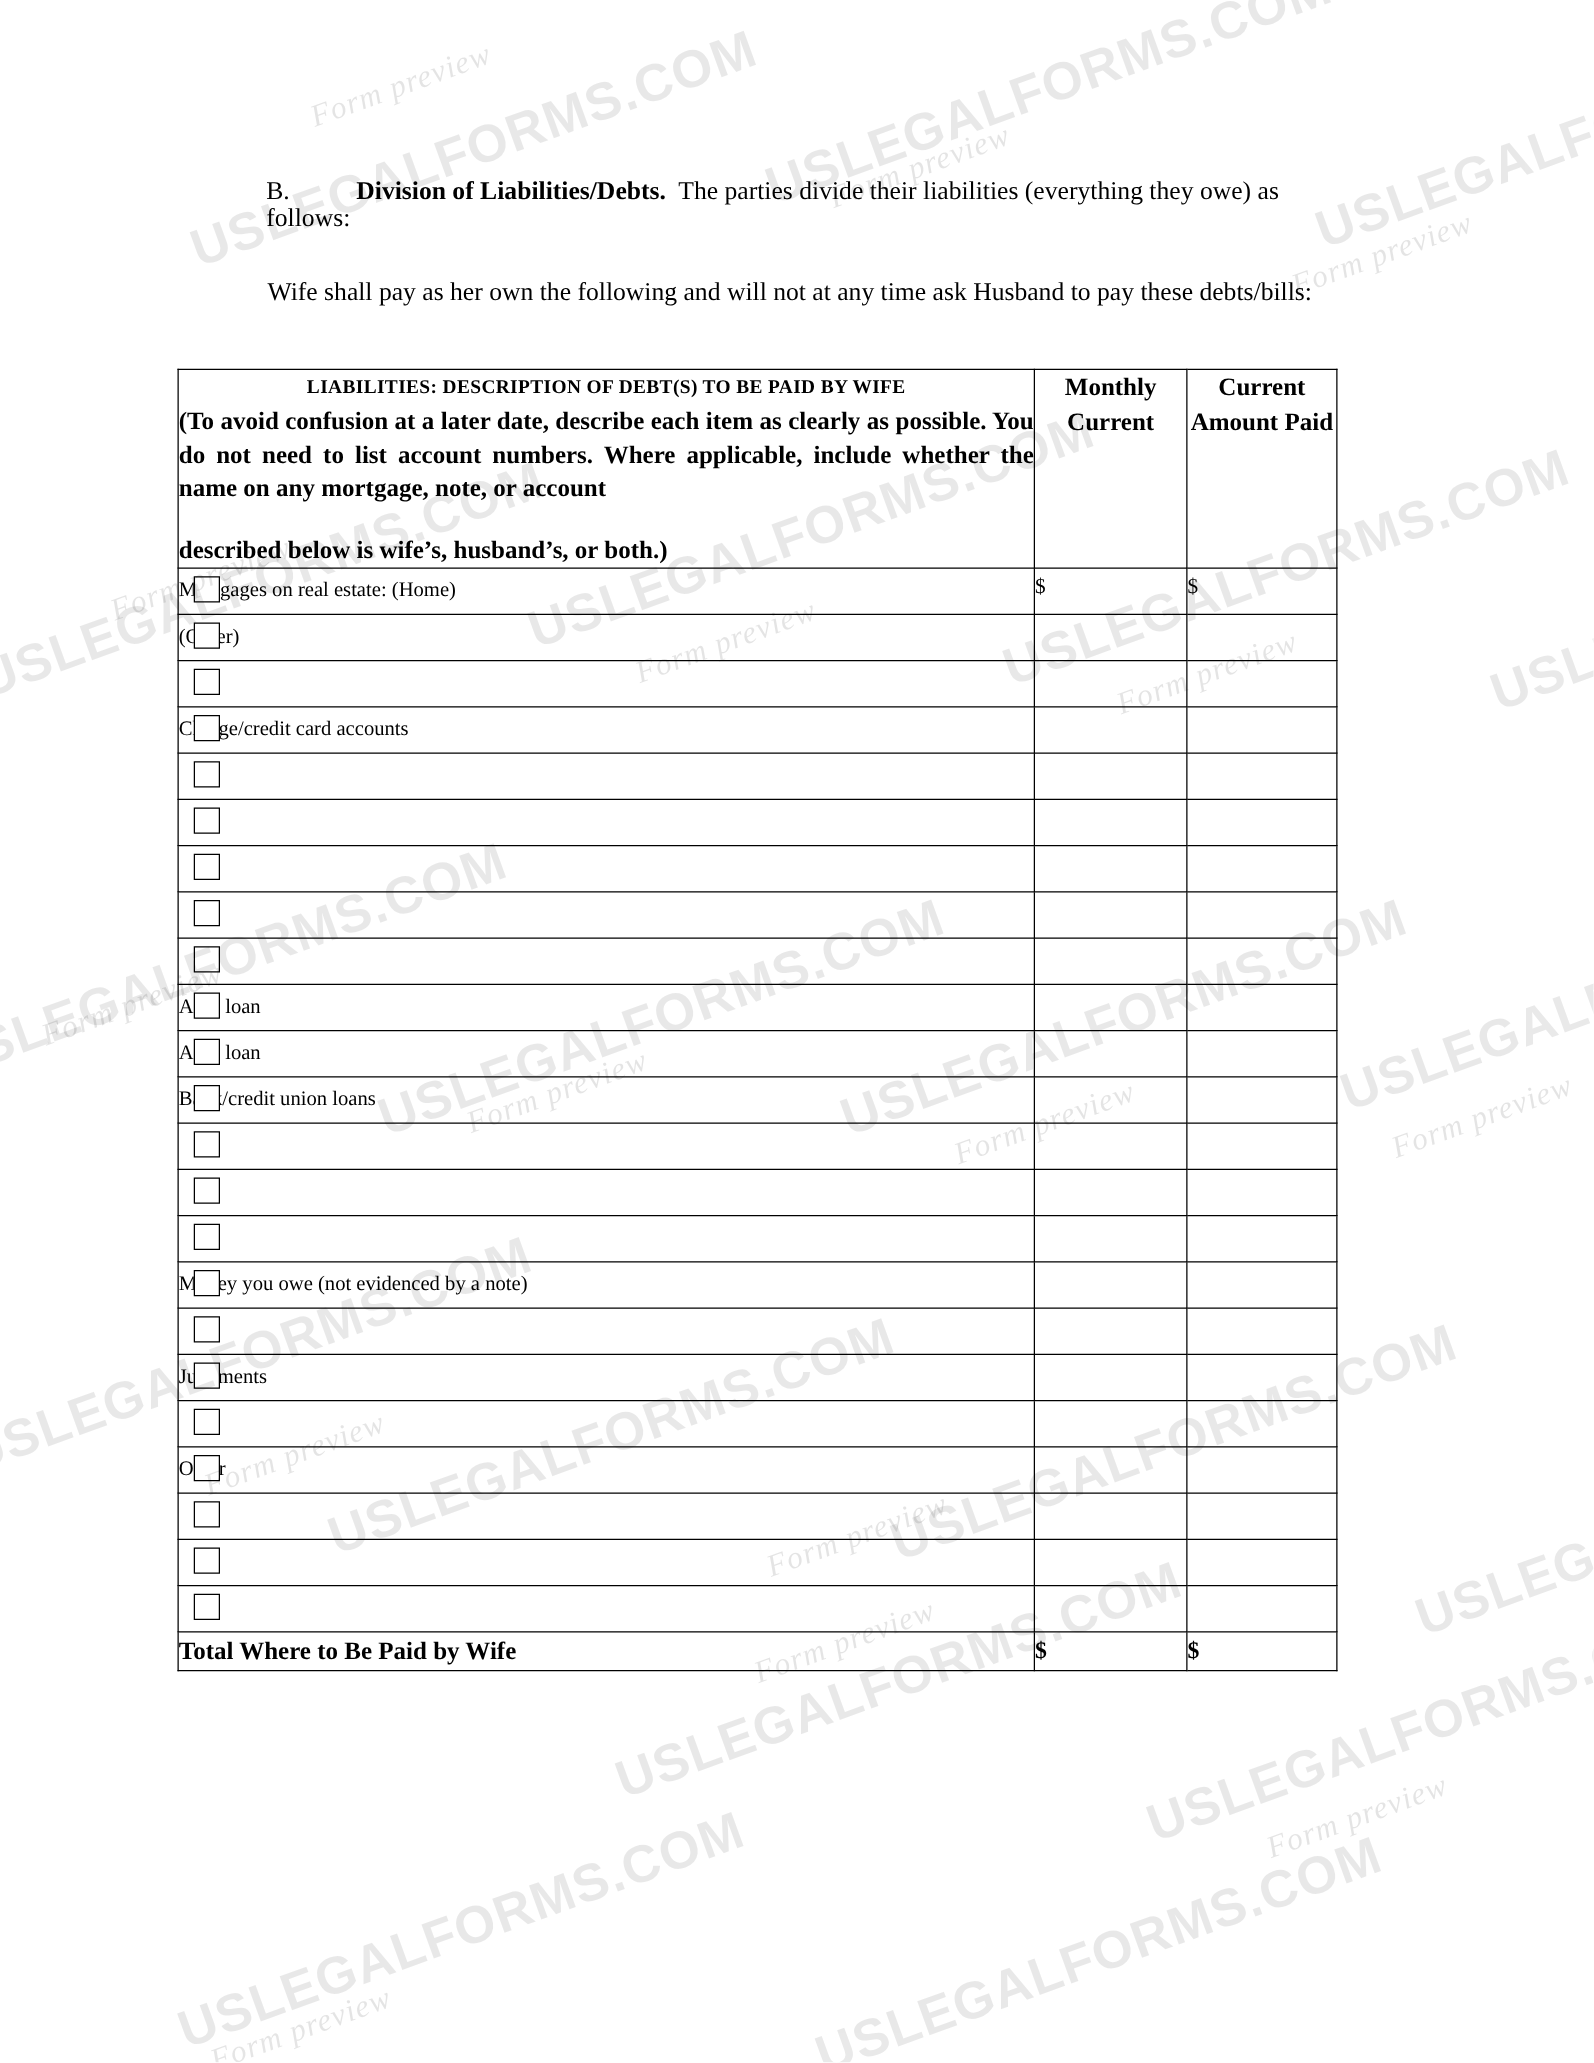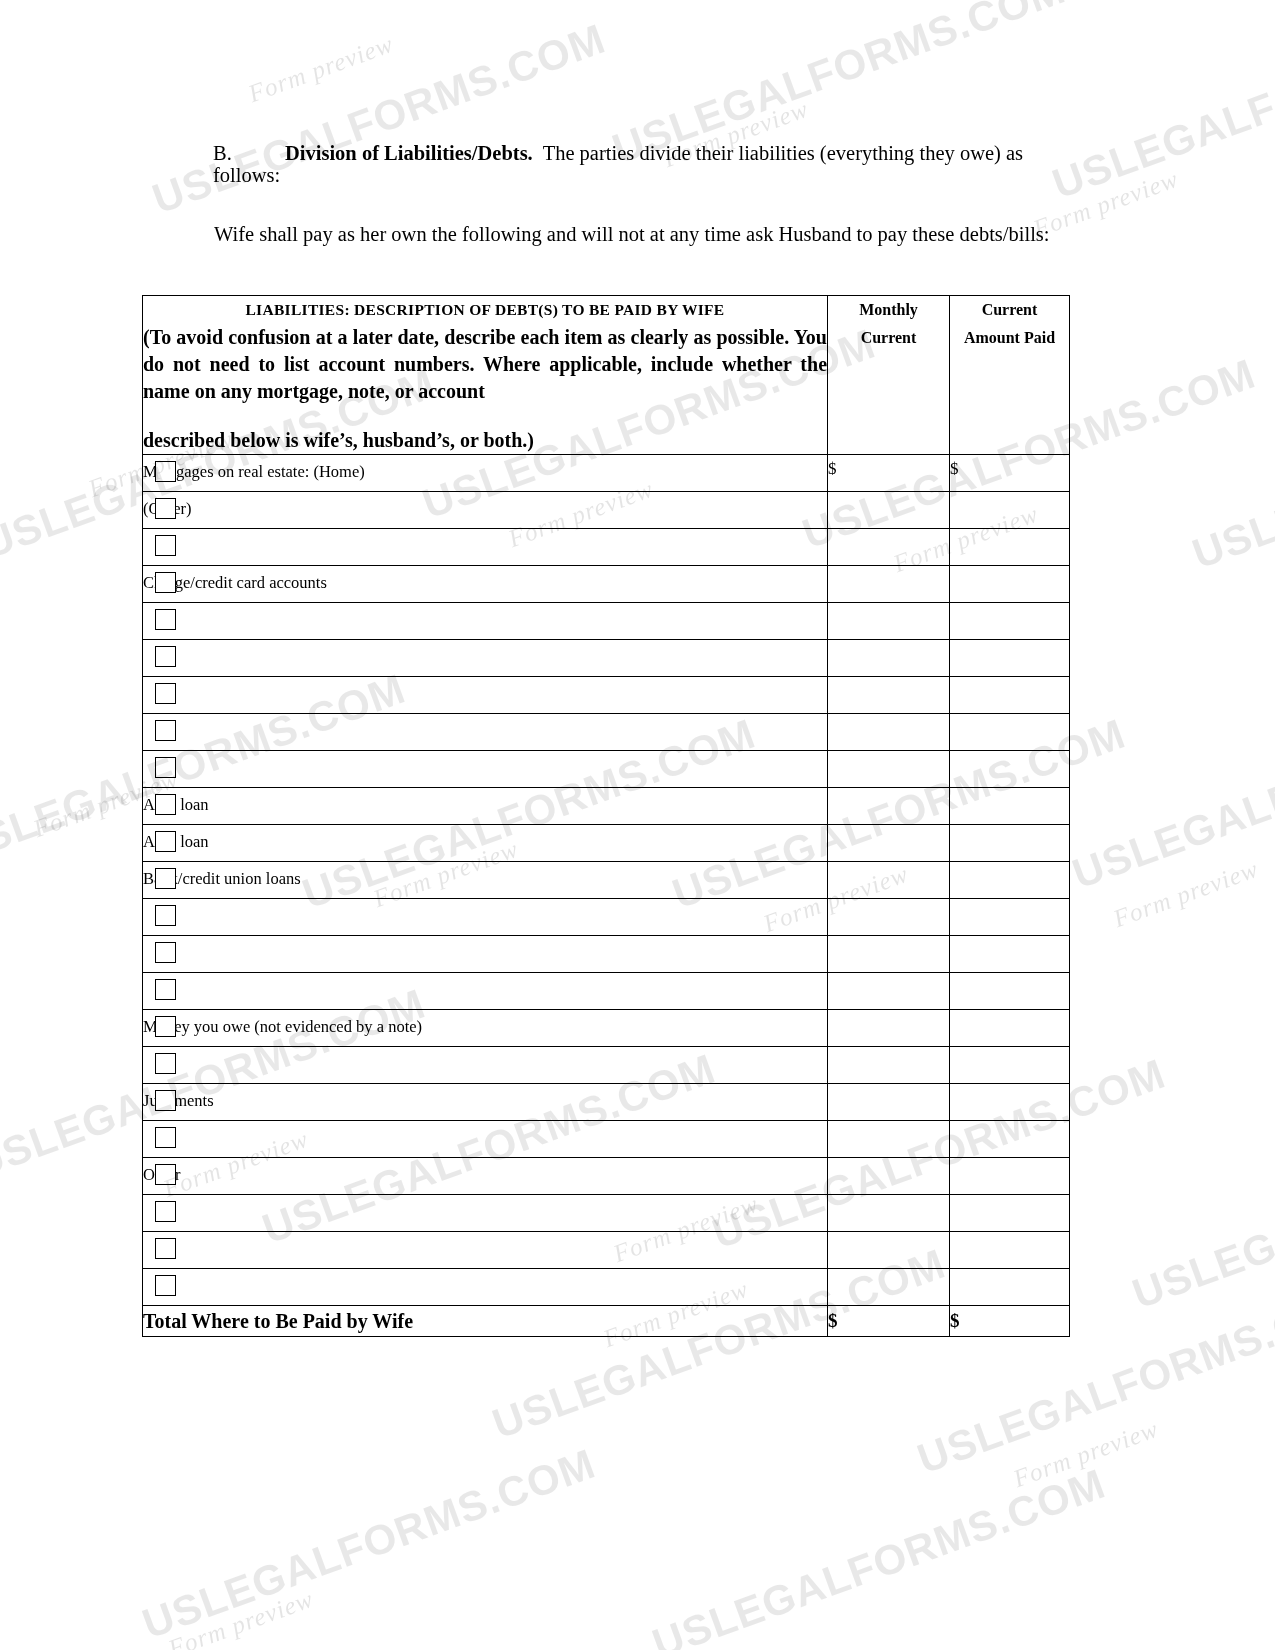--- a/index.html
+++ b/index.html
@@ -117,21 +117,21 @@
     font-size: 20px;
   }
   .head-desc .t2 .lastline {
     display: block;
     text-align: left;
     margin-top: 22px;
   }
   .head-col {
     text-align: center;
     font-weight: bold;
-    font-size: 16px;
+    font-size: 20px;
     line-height: 28px;
     padding-top: 28px;
     font-family: "Liberation Serif", serif;
   }
 
   .row-desc {
     height: 36px;
     position: relative;
     padding-left: 43px;
     font-size: 16.5px;

